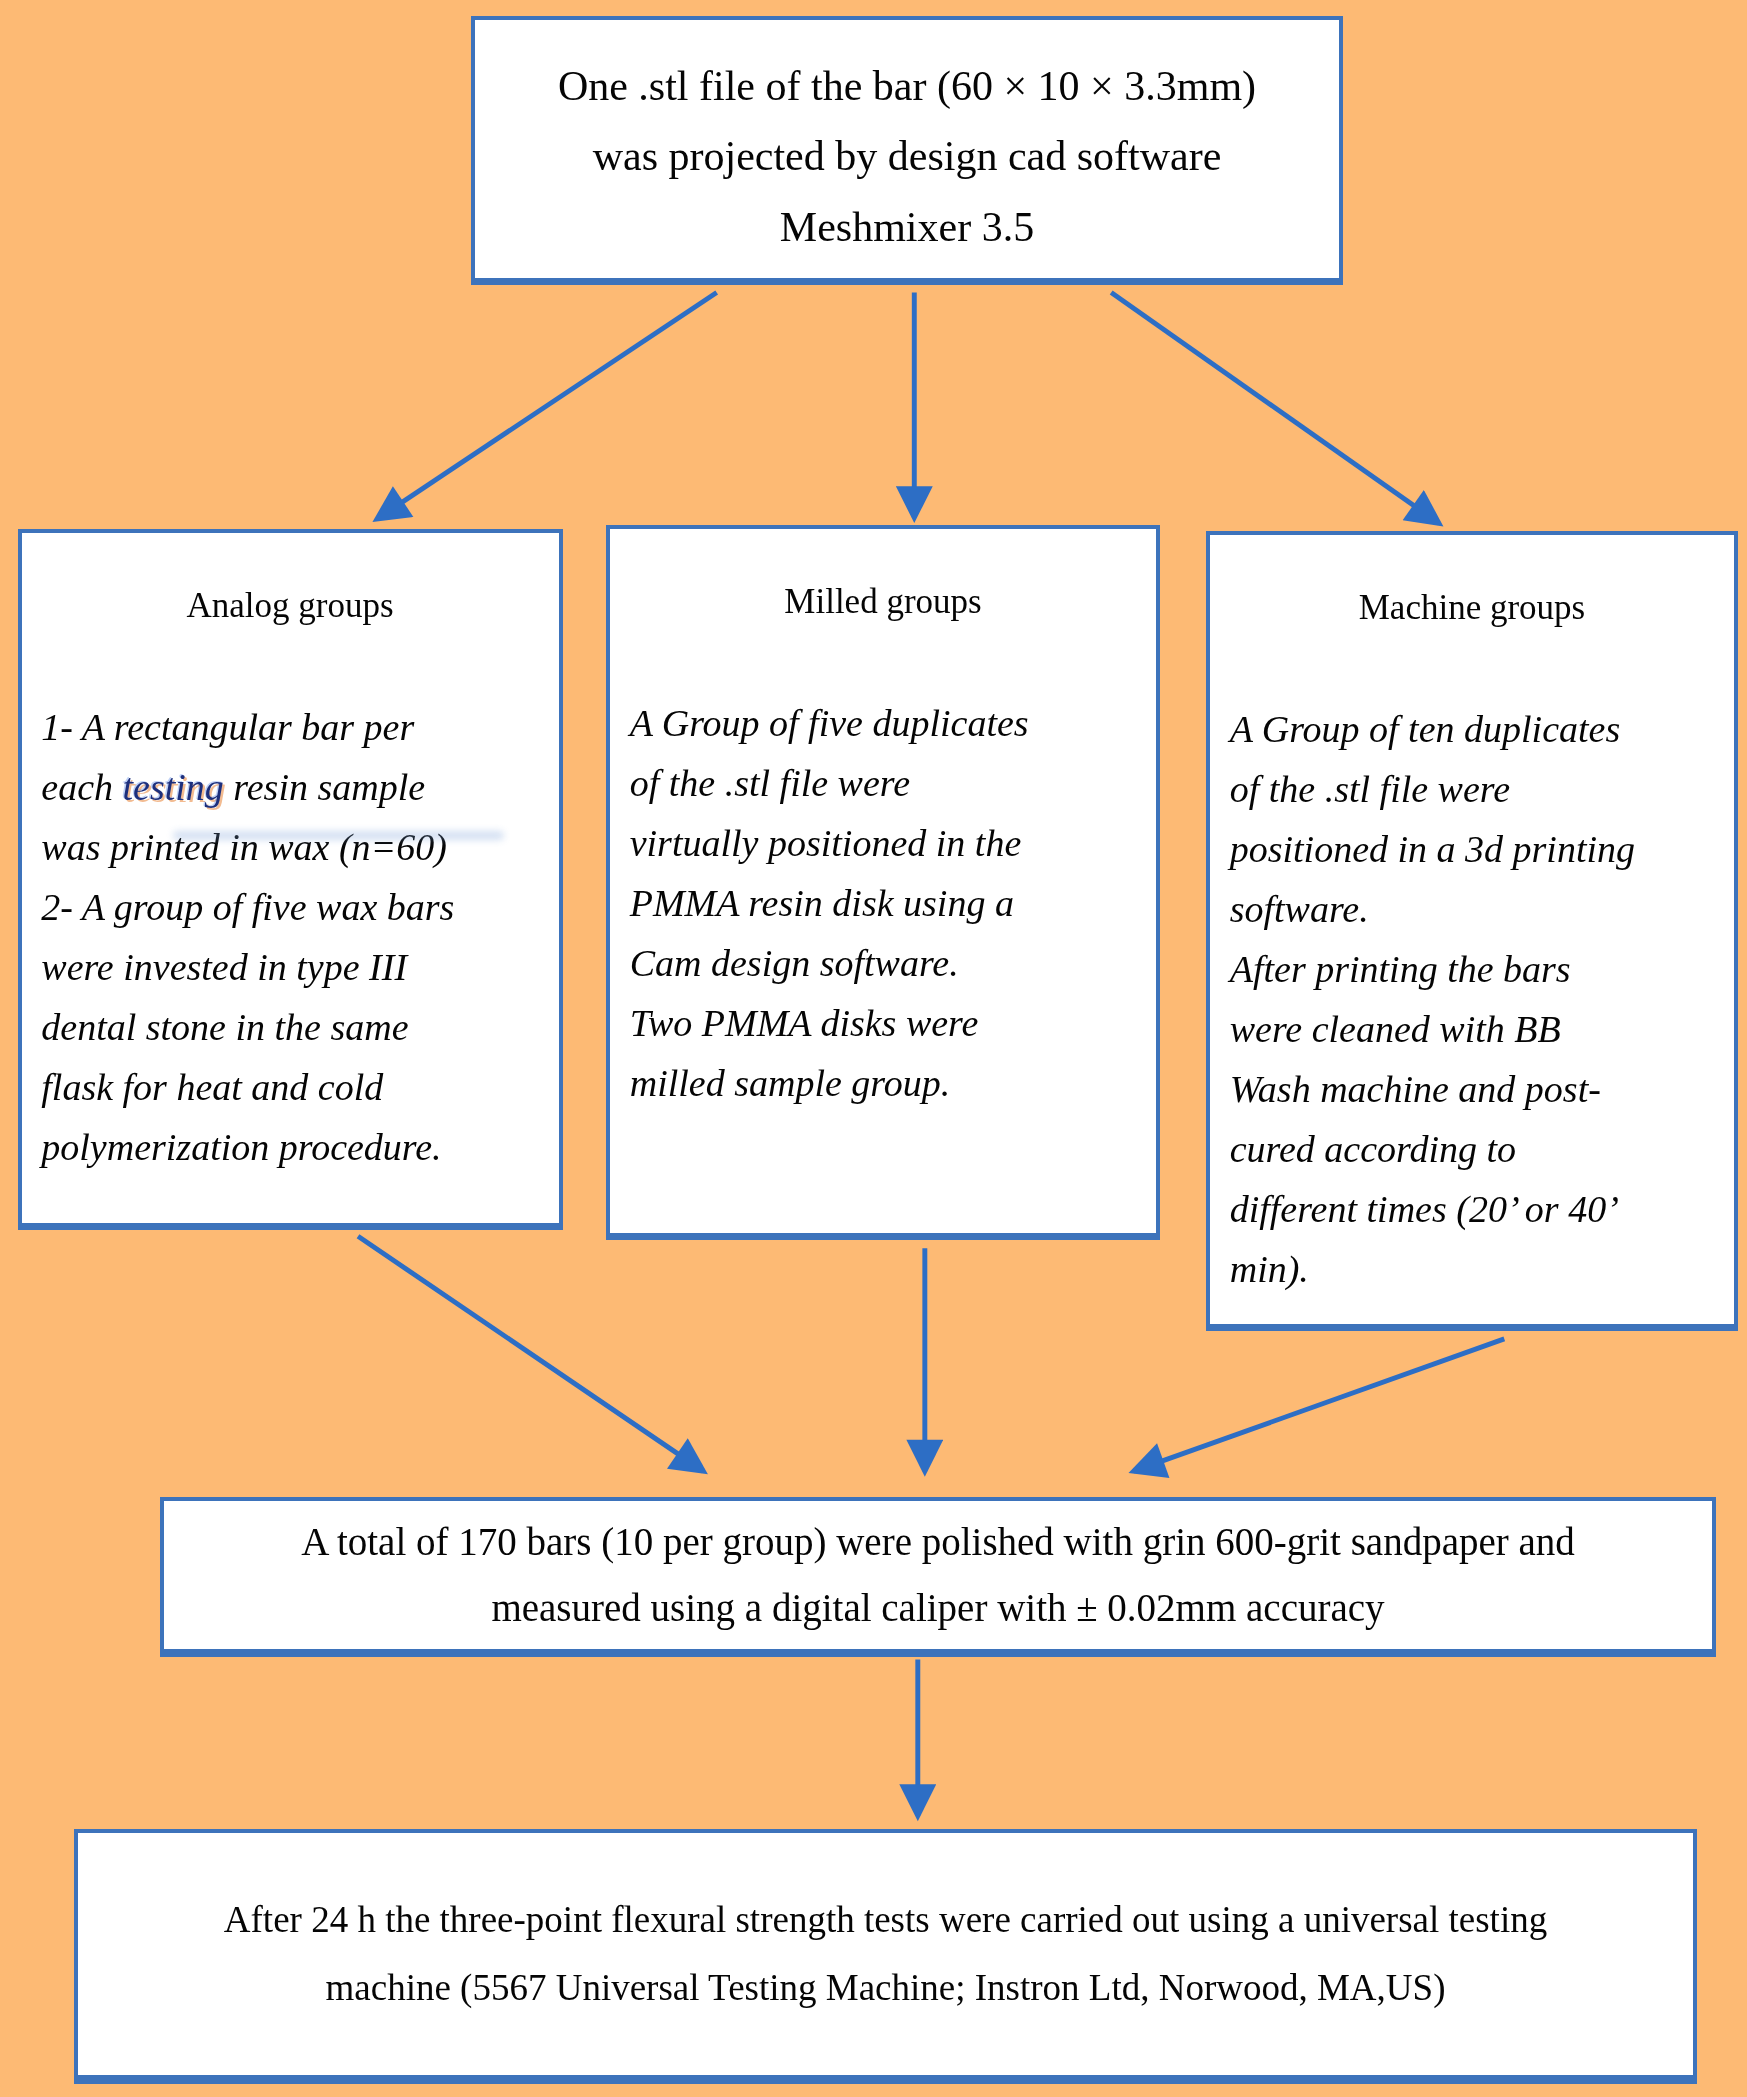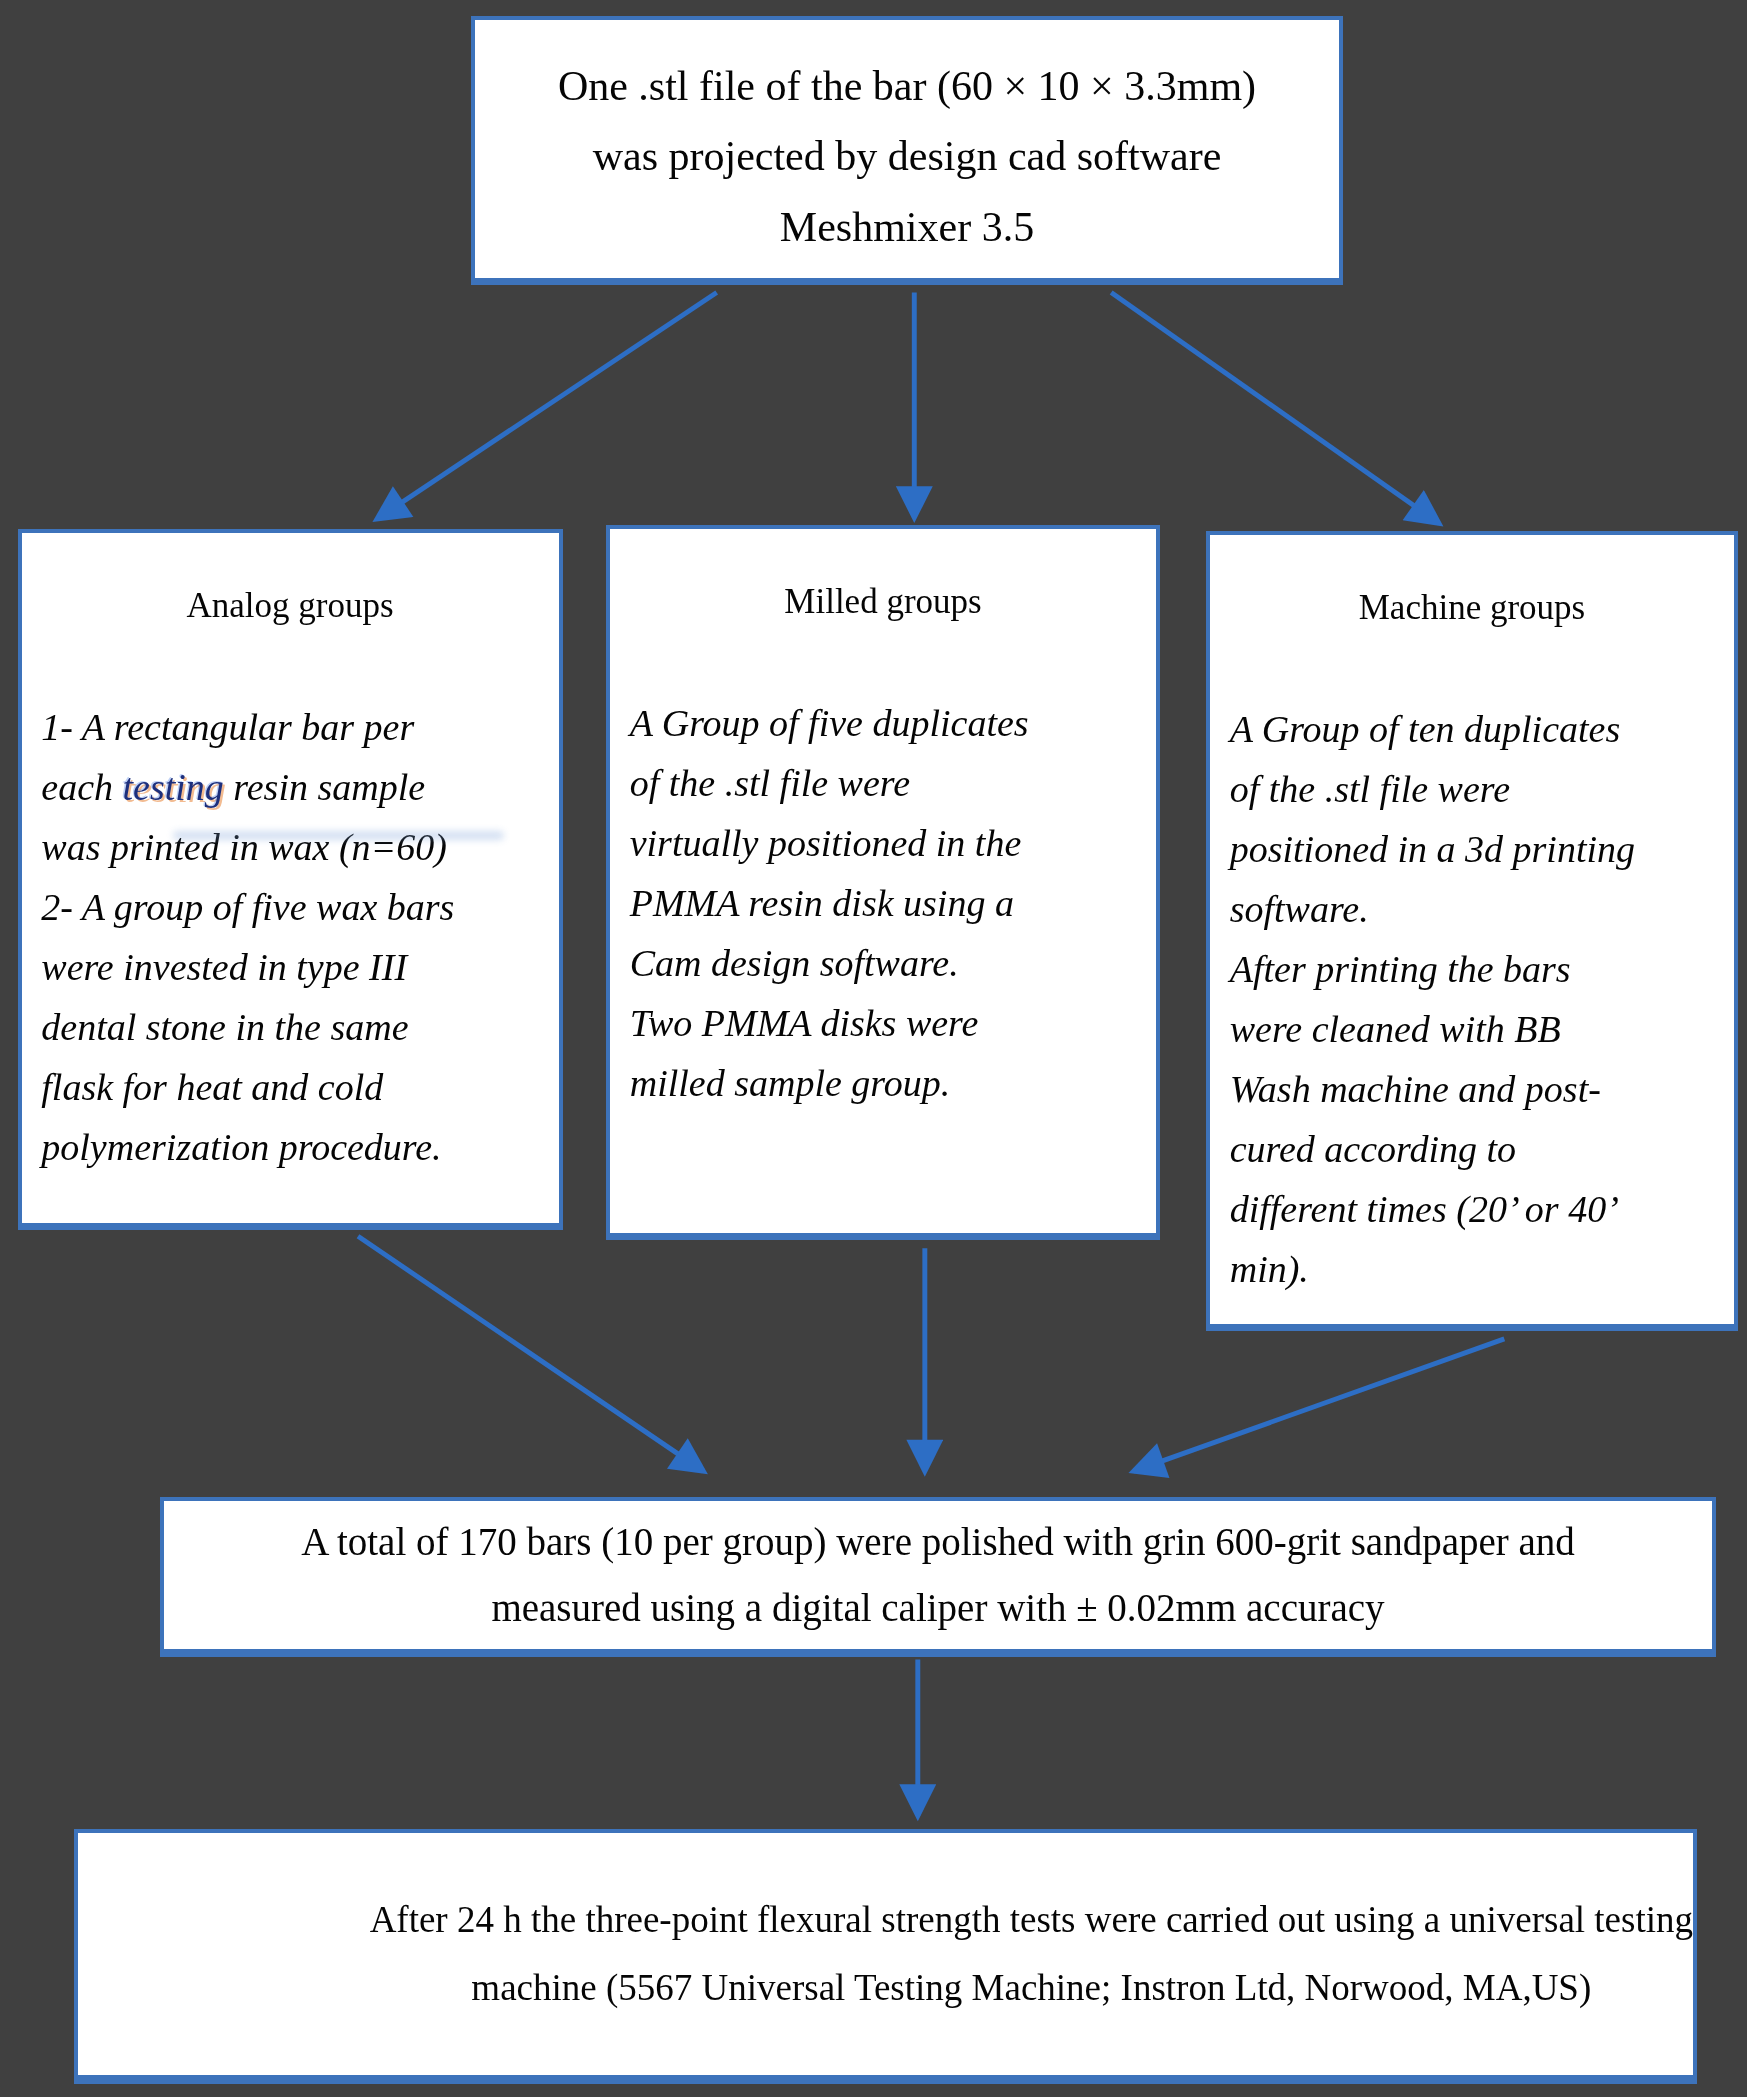--- a/index.html
+++ b/index.html
@@ -4,21 +4,21 @@
 <style>
   html, body {
     margin: 0;
     padding: 0;
     background: #ffffff;
   }
   #canvas {
     position: relative;
     width: 1747px;
     height: 2097px;
-    background: #404040;
+    background: #fdba74;
     color: #050505;
     font-family: "Liberation Serif", "DejaVu Serif", serif;
     overflow: hidden;
   }
   .box {
     position: absolute;
     box-sizing: border-box;
     background: #ffffff;
     border: 4.2px solid #3d73bb;
     border-bottom-width: 7.7px;
@@ -70,21 +70,21 @@
   
   #bars-box {
     left: 160px; top: 1483px; width: 1556px; height: 160px;
     display: flex; align-items: center; justify-content: center;
     font-size: 39px; line-height: 1.7; text-align: center;
     border-bottom-width: 8.4px;
     margin-top: 14px;
   }
   #final-box {
     left: 74px; top: 1829px; width: 1623px; height: 255px;
-    display: flex; align-items: center; justify-content: flex-end;
+    display: flex; align-items: center; justify-content: center;
     font-size: 37px; line-height: 1.85; text-align: center;
     border-bottom-width: 9.1px;
   }
 
   
   #arrows {
     position: absolute;
     left: 0; top: 0;
     width: 1747px; height: 2097px;
     pointer-events: none;

